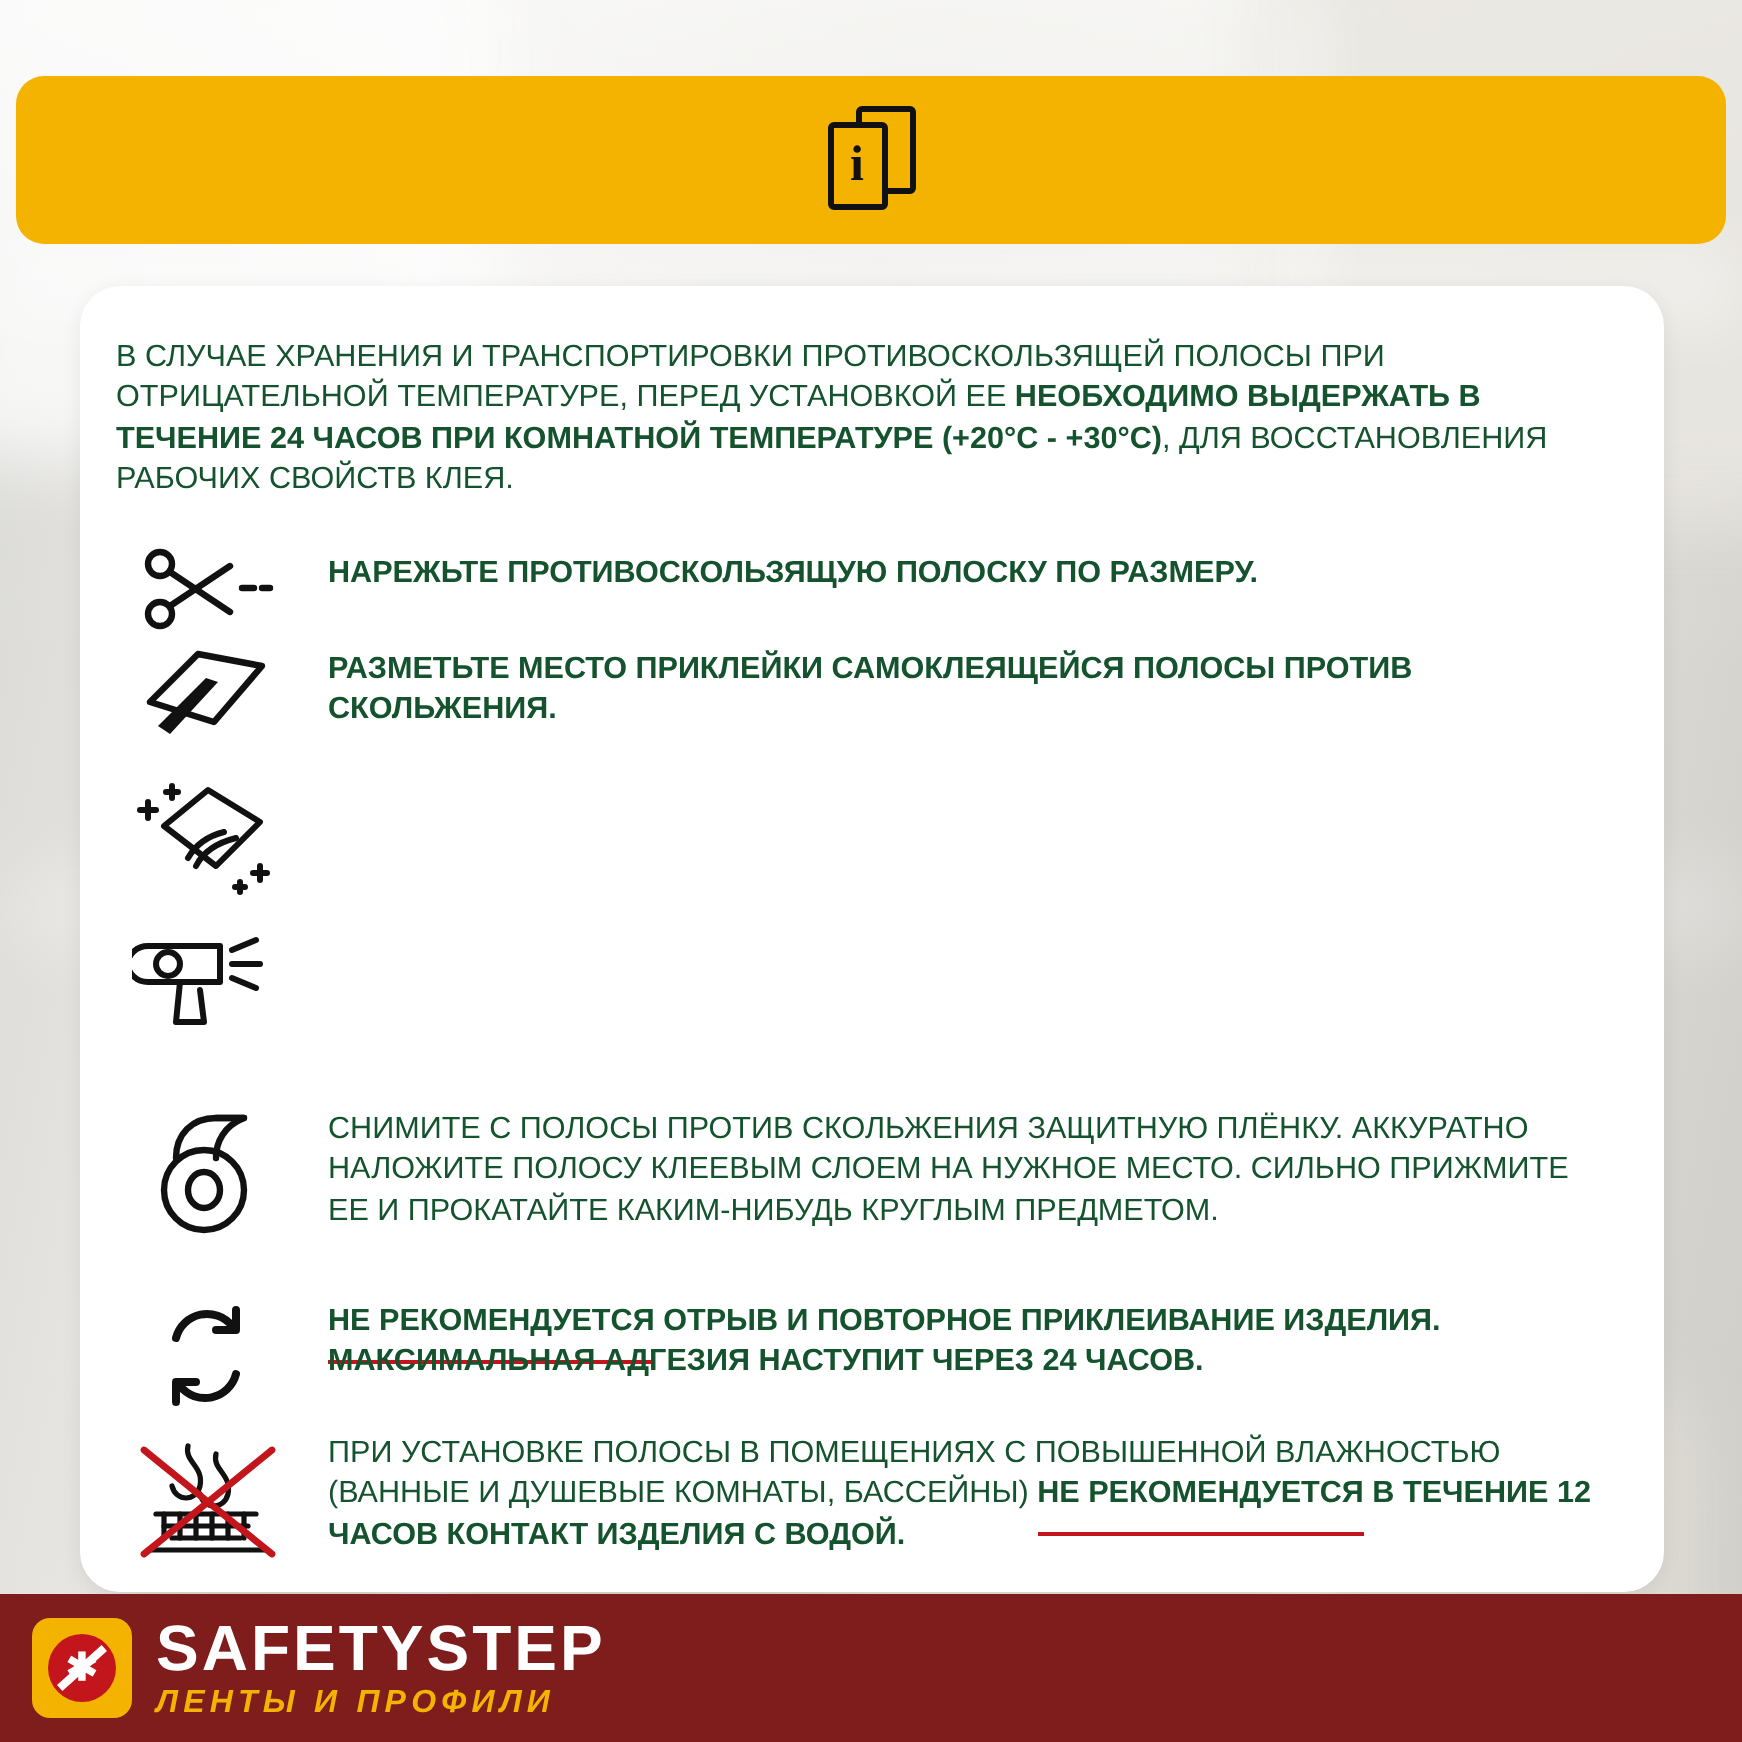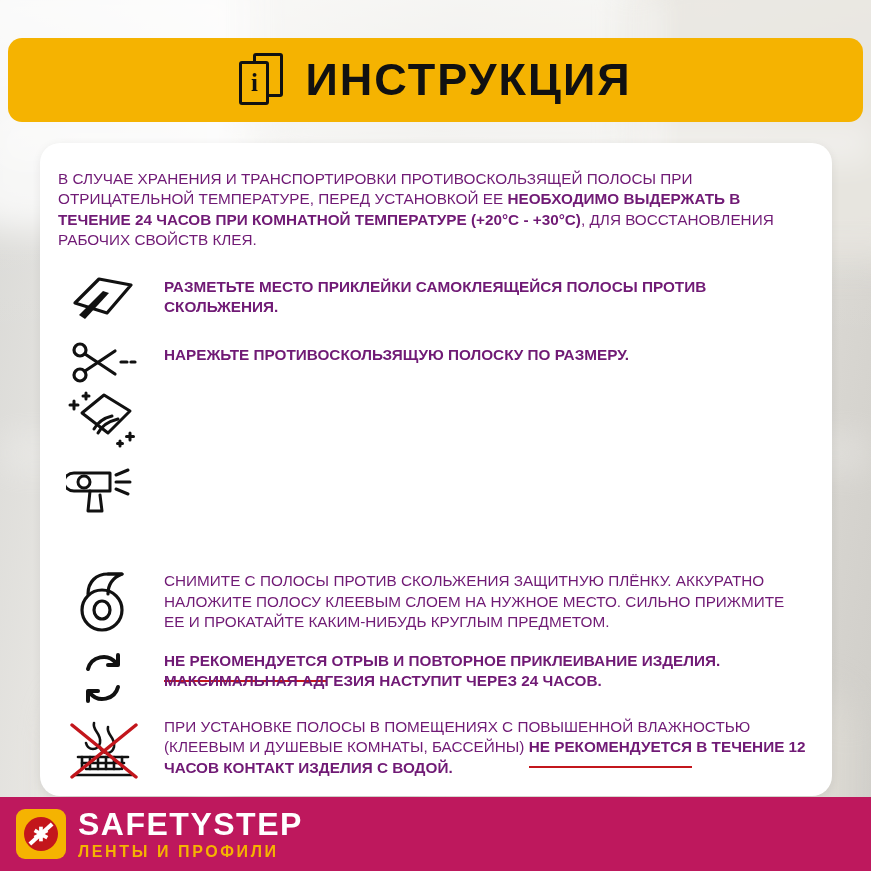--- a/index.html
+++ b/index.html
@@ -114,50 +114,50 @@
     min-width: 92px;
     display: flex;
     align-items: flex-start;
     justify-content: center;
     padding-top: 2px;
   }
   .text-cell {
     flex: 1;
     font-size: 15.3px;
     line-height: 1.33;
-    color: #701a75;
+    color: #14532d;
     padding-top: 4px;
   }
   .text-cell b { font-weight: bold; }
   .u-red {
     border-bottom: 2.5px solid #c3161c;
     padding-bottom: 11px;
     font-weight: bold;
   }
   
   .r0 { height: 106px; }
   .r1 { height: 48px; }
   .r2 { height: 68px; }
   .r3 { height: 72px; }
   .r4 { height: 92px; }
-  .r5 { height: 98px; align-items: center; }
+  .r5 { height: 98px; }
   .r6 { height: 64px; }
   .r7 { height: 84px; }
   .r1 .text-cell, .r2 .text-cell, .r3 .text-cell { padding-top: 6px; }
   .r6 .text-cell { padding-top: 2px; }
   .indent { padding-left: 8px; }
 
   
   .footer {
     position: absolute;
     left: 0;
     bottom: 0;
     width: 871px;
     height: 74px;
-    background: #be185d;
+    background: #7f1d1d;
     display: flex;
     align-items: center;
     padding-left: 16px;
     gap: 12px;
   }
   .footer-badge {
     width: 50px; height: 50px;
     background: #f5b301;
     border-radius: 9px;
     display: flex; align-items: center; justify-content: center;
@@ -187,20 +187,21 @@
     font-size: 32px;
     font-weight: bold;
     letter-spacing: 1.5px;
   }
   .footer-sub {
     color: #f5b301;
     font-size: 16px;
     font-weight: bold;
     letter-spacing: 2.6px;
     margin-top: 4px;
+    font-style: italic;
   }
   svg { display: block; }
 </style>
 </head>
 <body>
 
 <div class="bg">
   <div class="bg-blob bg-b1"></div>
   <div class="bg-blob bg-b2"></div>
   <div class="bg-blob bg-b3"></div>
@@ -210,54 +211,53 @@
   <div class="bg-stripe bg-s2"></div>
   <div class="bg-vert bg-v1"></div>
   <div class="bg-vert bg-v2"></div>
 </div>
 
 <div class="header">
   <div class="header-icon">
     <div class="sheet-back"></div>
     <div class="sheet-front">i</div>
   </div>
-  <div class="header-title">ИНСТРУКЦИЯ</div>
 </div>
 
 <div class="card">
   <div class="rows">
 
     <div class="row r0">
       <div class="text-cell"><span>В СЛУЧАЕ ХРАНЕНИЯ И ТРАНСПОРТИРОВКИ ПРОТИВОСКОЛЬЗЯЩЕЙ ПОЛОСЫ ПРИ ОТРИЦАТЕЛЬНОЙ ТЕМПЕРАТУРЕ, ПЕРЕД УСТАНОВКОЙ ЕЕ </span><b>НЕОБХОДИМО ВЫДЕРЖАТЬ В ТЕЧЕНИЕ 24 ЧАСОВ ПРИ КОМНАТНОЙ ТЕМПЕРАТУРЕ (+20°С - +30°С)</b><span>, ДЛЯ ВОССТАНОВЛЕНИЯ РАБОЧИХ СВОЙСТВ КЛЕЯ.</span></div>
-    </div>
-
-    <div class="row r2">
-      <div class="icon-cell">
-        <svg width="70" height="52" viewBox="0 0 70 52">
-          <path d="M6 30 L30 6 L62 12 L38 40 Z" fill="none" stroke="#111" stroke-width="3.2" stroke-linejoin="round"></path>
-          <path d="M10 42 L34 18 L40 20 L16 46 Z" fill="#111"></path>
-        </svg>
-      </div>
-      <div class="text-cell"><b>РАЗМЕТЬТЕ МЕСТО ПРИКЛЕЙКИ САМОКЛЕЯЩЕЙСЯ ПОЛОСЫ ПРОТИВ СКОЛЬЖЕНИЯ.</b></div>
     </div>
 
     <div class="row r1">
       <div class="icon-cell">
         <svg width="66" height="44" viewBox="0 0 66 44">
           <g stroke="#111" stroke-width="3.2" fill="none" stroke-linecap="round">
             <circle cx="9" cy="9" r="6"></circle>
             <circle cx="9" cy="34" r="6"></circle>
             <line x1="14" y1="13" x2="44" y2="33"></line>
             <line x1="14" y1="30" x2="44" y2="10"></line>
             <line x1="50" y1="21" x2="56" y2="21"></line>
             <line x1="60" y1="21" x2="64" y2="21"></line>
           </g>
         </svg>
       </div>
       <div class="text-cell"><b>НАРЕЖЬТЕ ПРОТИВОСКОЛЬЗЯЩУЮ ПОЛОСКУ ПО РАЗМЕРУ.</b></div>
+    </div>
+
+    <div class="row r2">
+      <div class="icon-cell">
+        <svg width="70" height="52" viewBox="0 0 70 52">
+          <path d="M6 30 L30 6 L62 12 L38 40 Z" fill="none" stroke="#111" stroke-width="3.2" stroke-linejoin="round"></path>
+          <path d="M10 42 L34 18 L40 20 L16 46 Z" fill="#111"></path>
+        </svg>
+      </div>
+      <div class="text-cell"><b>РАЗМЕТЬТЕ МЕСТО ПРИКЛЕЙКИ САМОКЛЕЯЩЕЙСЯ ПОЛОСЫ ПРОТИВ СКОЛЬЖЕНИЯ.</b></div>
     </div>
 
     <div class="row r3">
       <div class="icon-cell">
         <svg width="72" height="60" viewBox="0 0 72 60">
           <g stroke="#111" stroke-width="3" fill="none" stroke-linejoin="round" stroke-linecap="round">
             <path d="M14 24 L36 6 L62 22 L40 44 Z"></path>
             <path d="M30 44 C34 36 42 32 50 30"></path>
             <path d="M26 40 C30 33 36 29 44 27"></path>
             <path d="M6 12 l0 8 M2 16 l8 0"></path>
@@ -323,21 +323,21 @@
             <path d="M22 54 L56 54"></path>
             <path d="M18 42 L18 54 M26 42 L26 54 M34 42 L34 54 M42 42 L42 54 M50 42 L50 54 M58 42 L58 54"></path>
             <path d="M10 60 L68 60"></path>
           </g>
           <g stroke="#c3161c" stroke-width="3.4" stroke-linecap="round">
             <line x1="8" y1="10" x2="72" y2="62"></line>
             <line x1="72" y1="10" x2="8" y2="62"></line>
           </g>
         </svg>
       </div>
-      <div class="text-cell"><span>ПРИ УСТАНОВКЕ ПОЛОСЫ В ПОМЕЩЕНИЯХ С ПОВЫШЕННОЙ ВЛАЖНОСТЬЮ (КЛЕЕВЫМ И ДУШЕВЫЕ КОМНАТЫ, БАССЕЙНЫ) </span><span class="u-red">НЕ РЕКОМЕНДУЕТСЯ</span><b> В ТЕЧЕНИЕ 12 ЧАСОВ КОНТАКТ ИЗДЕЛИЯ С ВОДОЙ.</b></div>
+      <div class="text-cell"><span>ПРИ УСТАНОВКЕ ПОЛОСЫ В ПОМЕЩЕНИЯХ С ПОВЫШЕННОЙ ВЛАЖНОСТЬЮ (ВАННЫЕ И ДУШЕВЫЕ КОМНАТЫ, БАССЕЙНЫ) </span><span class="u-red">НЕ РЕКОМЕНДУЕТСЯ</span><b> В ТЕЧЕНИЕ 12 ЧАСОВ КОНТАКТ ИЗДЕЛИЯ С ВОДОЙ.</b></div>
     </div>
 
   </div>
 </div>
 
 <div class="footer">
   <div class="footer-badge">
     <div class="circ">
       <span class="glyph">✱</span>
     </div>

